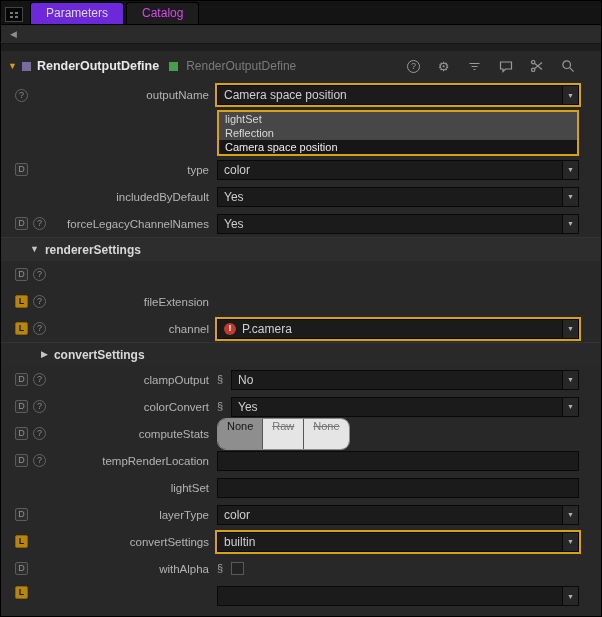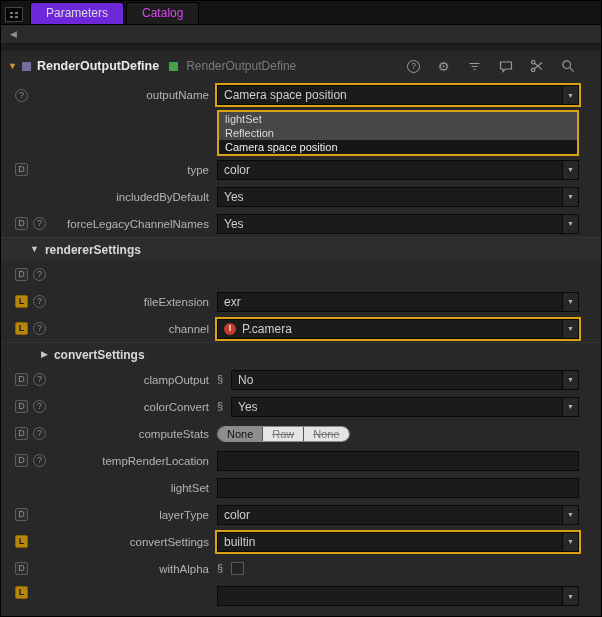--- a/index.html
+++ b/index.html
@@ -81,21 +81,21 @@
   .group .gtri { color:#c6c6c6; font-size:9px; margin-right:6px; line-height:1; }
   .group.sub { padding-left:40px; background:#292929; }
 
   .sticon { color:#a0a0a0; font-size:11px; margin-right:6px; width:8px; flex:none; line-height:1; }
 
   .erricon { width:12px; height:12px; border-radius:50%; background:#c23a2b; color:#fff;
              font-size:9px; font-weight:bold; display:flex; align-items:center;
              justify-content:center; margin-right:6px; flex:none; line-height:1; }
 
   .seg { display:inline-flex; border:1px solid #8a8a8a; border-radius:9px; overflow:hidden;
-         height:16px; }
+         height:32px; }
   .segitem { padding:0 9px; font-size:11px; line-height:14px; color:#767676;
              background:#e5e5e5; border-left:1px solid #555; }
   .segitem:first-child { border-left:none; }
   .segitem.sel { background:#8e8e8e; color:#141414; }
   .segitem.off { text-decoration:line-through; }
 
   .tinput { flex:1; height:20px; background:#1b1b1b; border:1px solid #090909;
             color:#cfcfcf; font-size:12px; padding:0 6px; outline:none;
             font-family:"Liberation Sans","DejaVu Sans",sans-serif; }
 
@@ -237,26 +237,20 @@
         <span class="help">?</span>
       </div>
     </div>
 
     <div class="row">
       <div class="slots">
         <span class="badge l">L</span>
         <span class="help">?</span>
       </div>
       <div class="plabel">fileExtension</div>
-      <div class="widget">
-        <div class="dd">
-          <span>exr</span>
-          <span class="ddarrow">▼</span>
-        </div>
-      </div>
     </div>
 
     <div class="row">
       <div class="slots">
         <span class="badge l">L</span>
         <span class="help">?</span>
       </div>
       <div class="plabel">channel</div>
       <div class="widget">
         <div class="dd hl">

